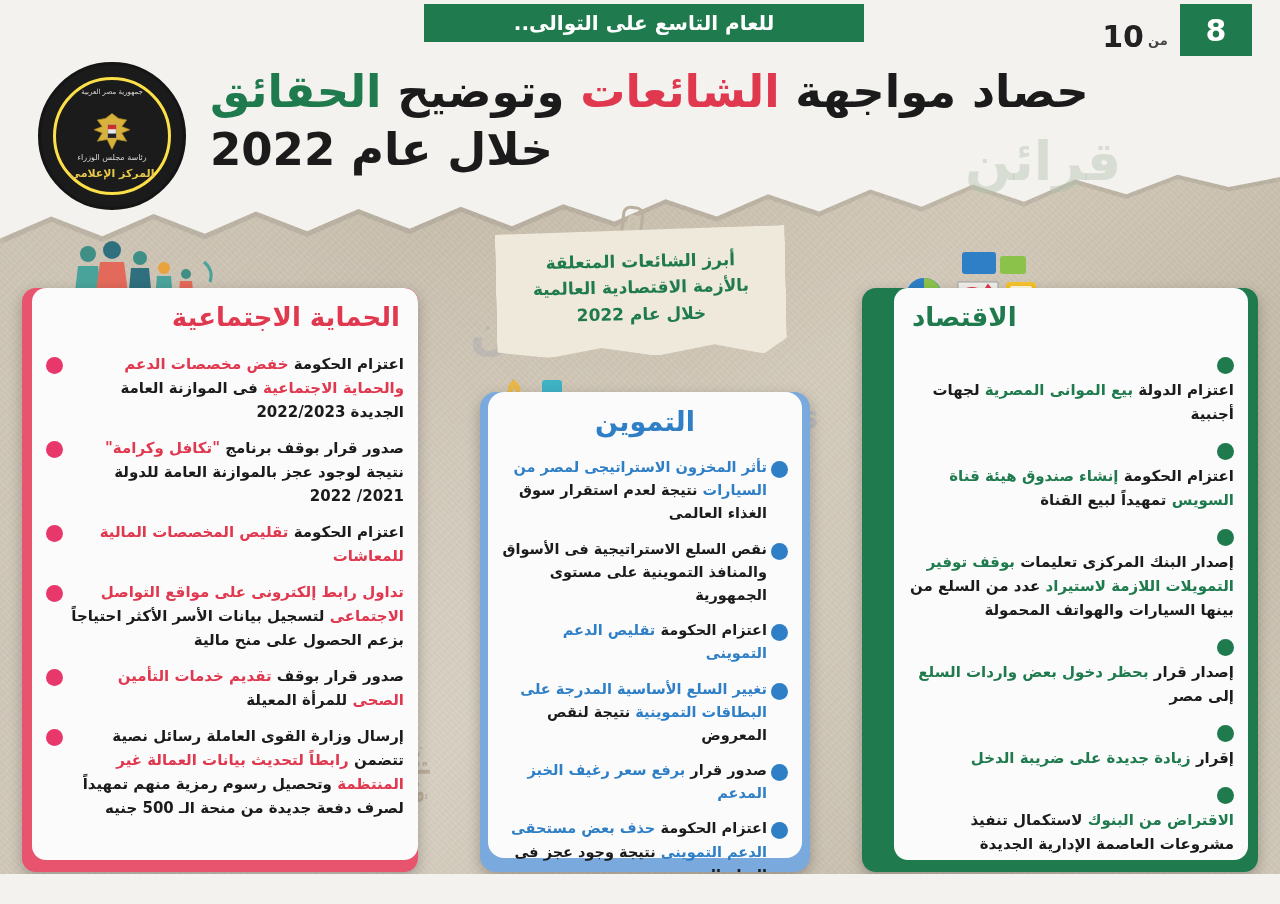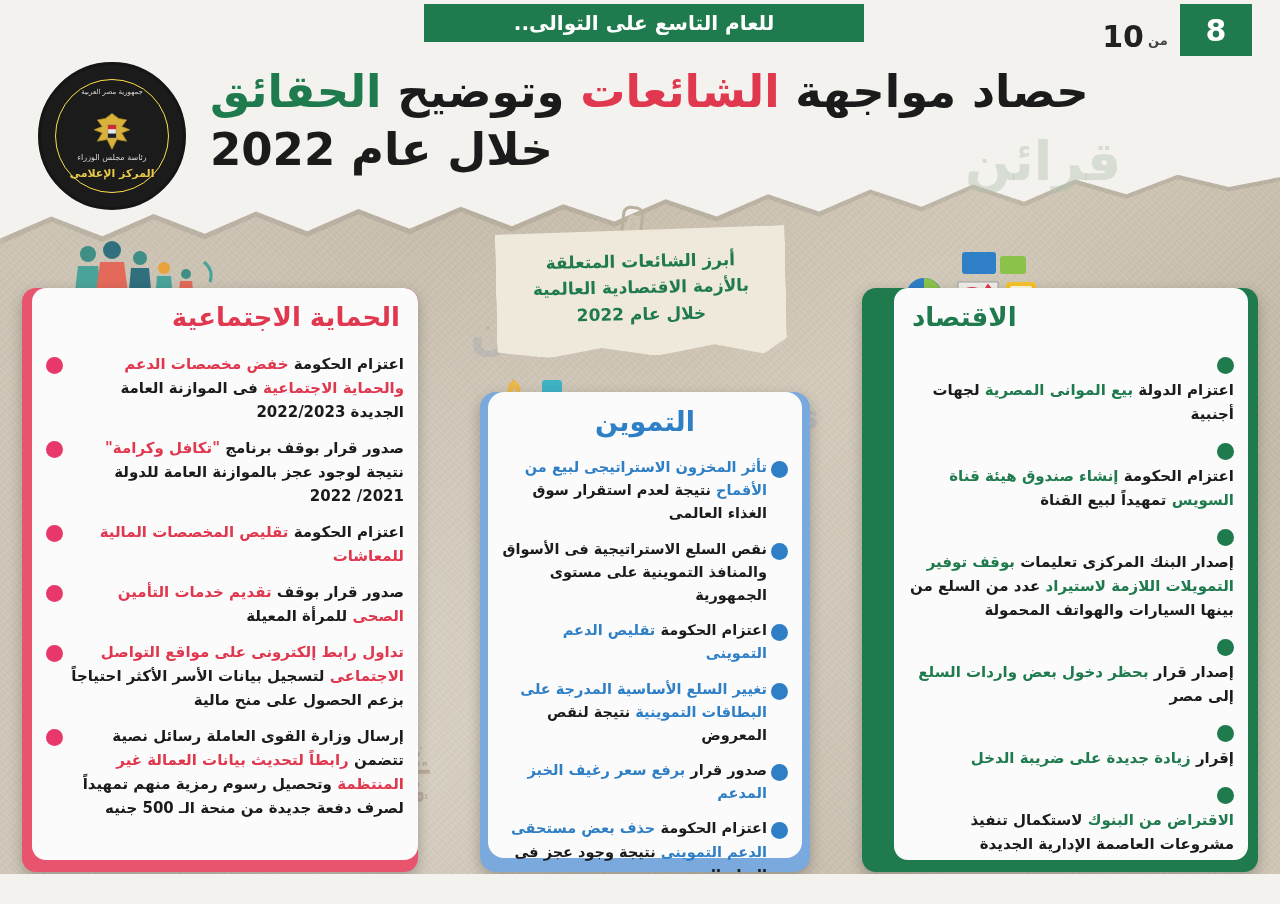--- a/index.html
+++ b/index.html
@@ -115,21 +115,21 @@
     background: #1b1b1b;
     border: 3px solid #151515;
     display: flex;
     align-items: center;
     justify-content: center;
   }
   .emblem-inner {
     width: 112px; height: 112px;
     border-radius: 50%;
     background: #1b1b1b;
-    border: 1px solid #fde047;
+    border: 3px solid #fde047;
     position: relative;
     display:flex; align-items:center; justify-content:center;
   }
   .emblem-text-top {
     position: absolute;
     top: 9px; left: 0; right: 0;
     text-align: center;
     font-size: 7px;
     color: #d8d8d8;
     line-height: 1.1;
@@ -494,41 +494,41 @@
           <div class="item">
             <span class="bullet"></span>
             <div class="item-text"><span class="">صدور قرار بوقف برنامج </span><span class="hl-red">"تكافل وكرامة"</span><span class=""> نتيجة لوجود عجز بالموازنة العامة للدولة 2021/ 2022</span></div>
           </div>
           <div class="item">
             <span class="bullet"></span>
             <div class="item-text"><span class="">اعتزام الحكومة </span><span class="hl-red">تقليص المخصصات المالية للمعاشات</span></div>
           </div>
           <div class="item">
             <span class="bullet"></span>
+            <div class="item-text"><span class="hl-red">تداول رابط إلكترونى على مواقع التواصل الاجتماعى</span><span class=""> لتسجيل بيانات الأسر الأكثر احتياجاً بزعم الحصول على منح مالية</span></div>
+          </div>
+          <div class="item">
+            <span class="bullet"></span>
             <div class="item-text"><span class="">صدور قرار بوقف </span><span class="hl-red">تقديم خدمات التأمين الصحى</span><span class=""> للمرأة المعيلة</span></div>
-          </div>
-          <div class="item">
-            <span class="bullet"></span>
-            <div class="item-text"><span class="hl-red">تداول رابط إلكترونى على مواقع التواصل الاجتماعى</span><span class=""> لتسجيل بيانات الأسر الأكثر احتياجاً بزعم الحصول على منح مالية</span></div>
           </div>
           <div class="item">
             <span class="bullet"></span>
             <div class="item-text"><span class="">إرسال وزارة القوى العاملة رسائل نصية تتضمن </span><span class="hl-red">رابطاً لتحديث بيانات العمالة غير المنتظمة</span><span class=""> وتحصيل رسوم رمزية منهم تمهيداً لصرف دفعة جديدة من منحة الـ 500 جنيه</span></div>
           </div>
         </div>
     </div>
   </div>
 
   <div class="col col-outer-shadow" id="col-supply">
     <div class="inner">
       <div class="col-header">التموين</div>
       <div class="items" id="supply-items">
           <div class="item">
             <span class="bullet"></span>
-            <div class="item-text"><span class="hl-blue">تأثر المخزون الاستراتيجى لبيع من الأقماح</span><span class=""> نتيجة لعدم استقرار سوق الغذاء العالمى</span></div>
+            <div class="item-text"><span class="hl-blue">تأثر المخزون الاستراتيجى لمصر من السيارات</span><span class=""> نتيجة لعدم استقرار سوق الغذاء العالمى</span></div>
           </div>
           <div class="item">
             <span class="bullet"></span>
             <div class="item-text"><span class="">نقص السلع الاستراتيجية فى الأسواق والمنافذ التموينية على مستوى الجمهورية</span></div>
           </div>
           <div class="item">
             <span class="bullet"></span>
             <div class="item-text"><span class="">اعتزام الحكومة </span><span class="hl-blue">تقليص الدعم التموينى</span></div>
           </div>
           <div class="item">

